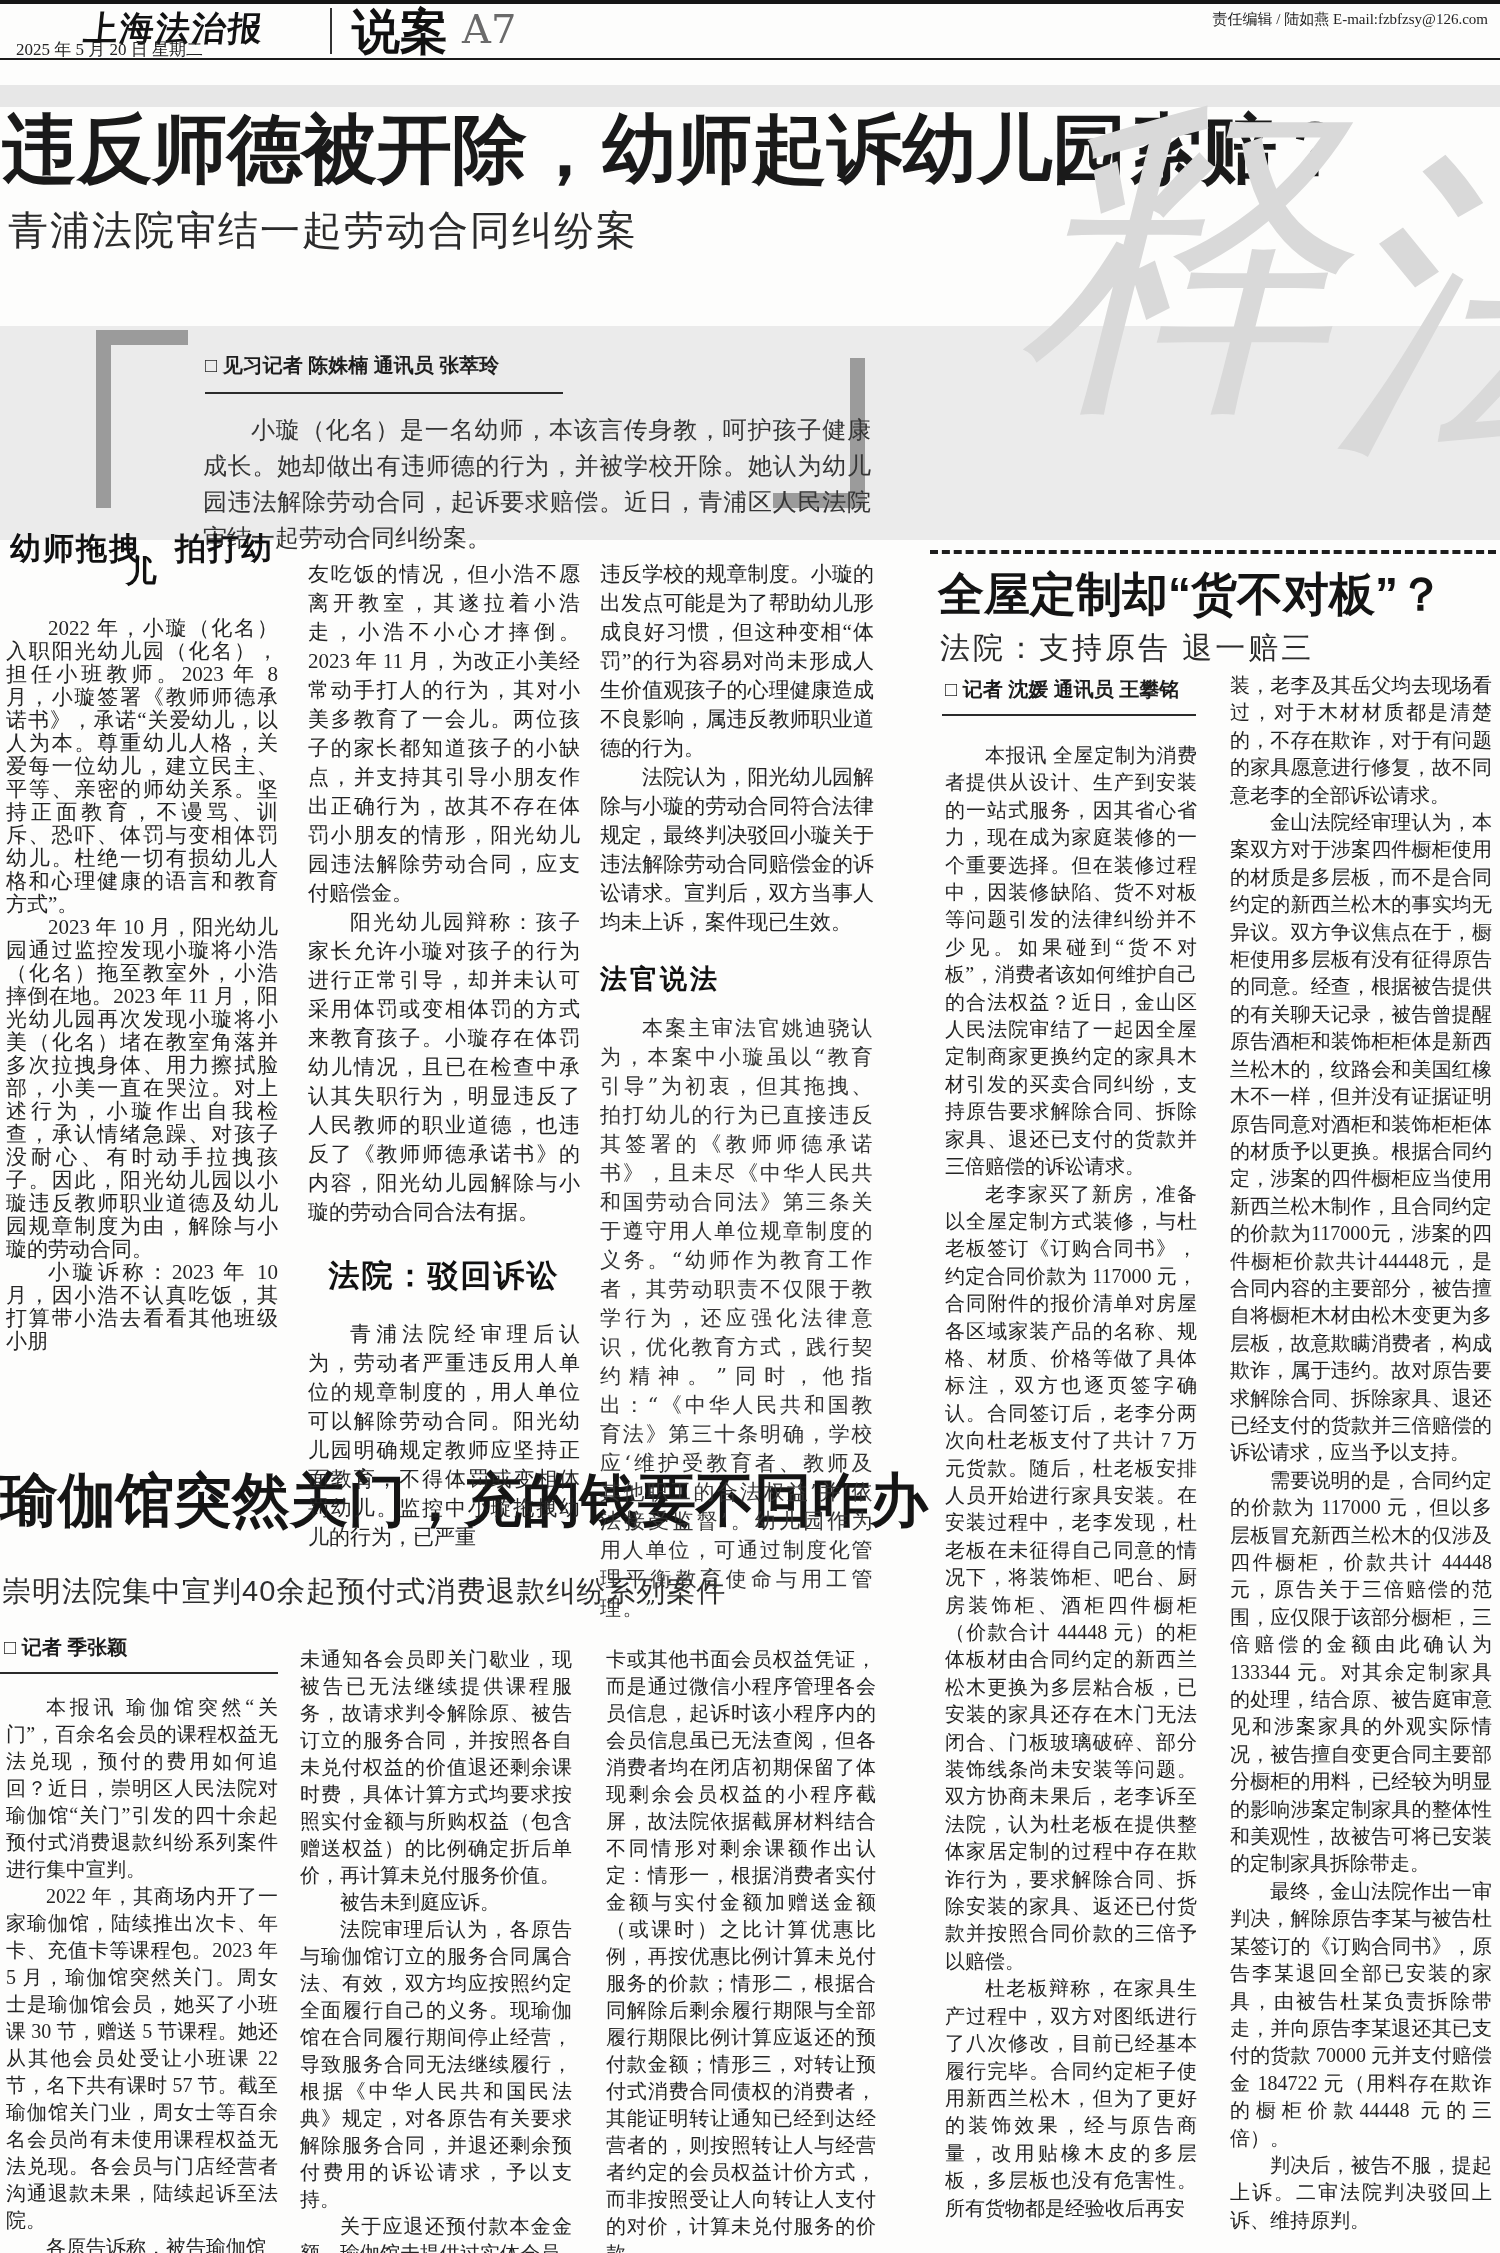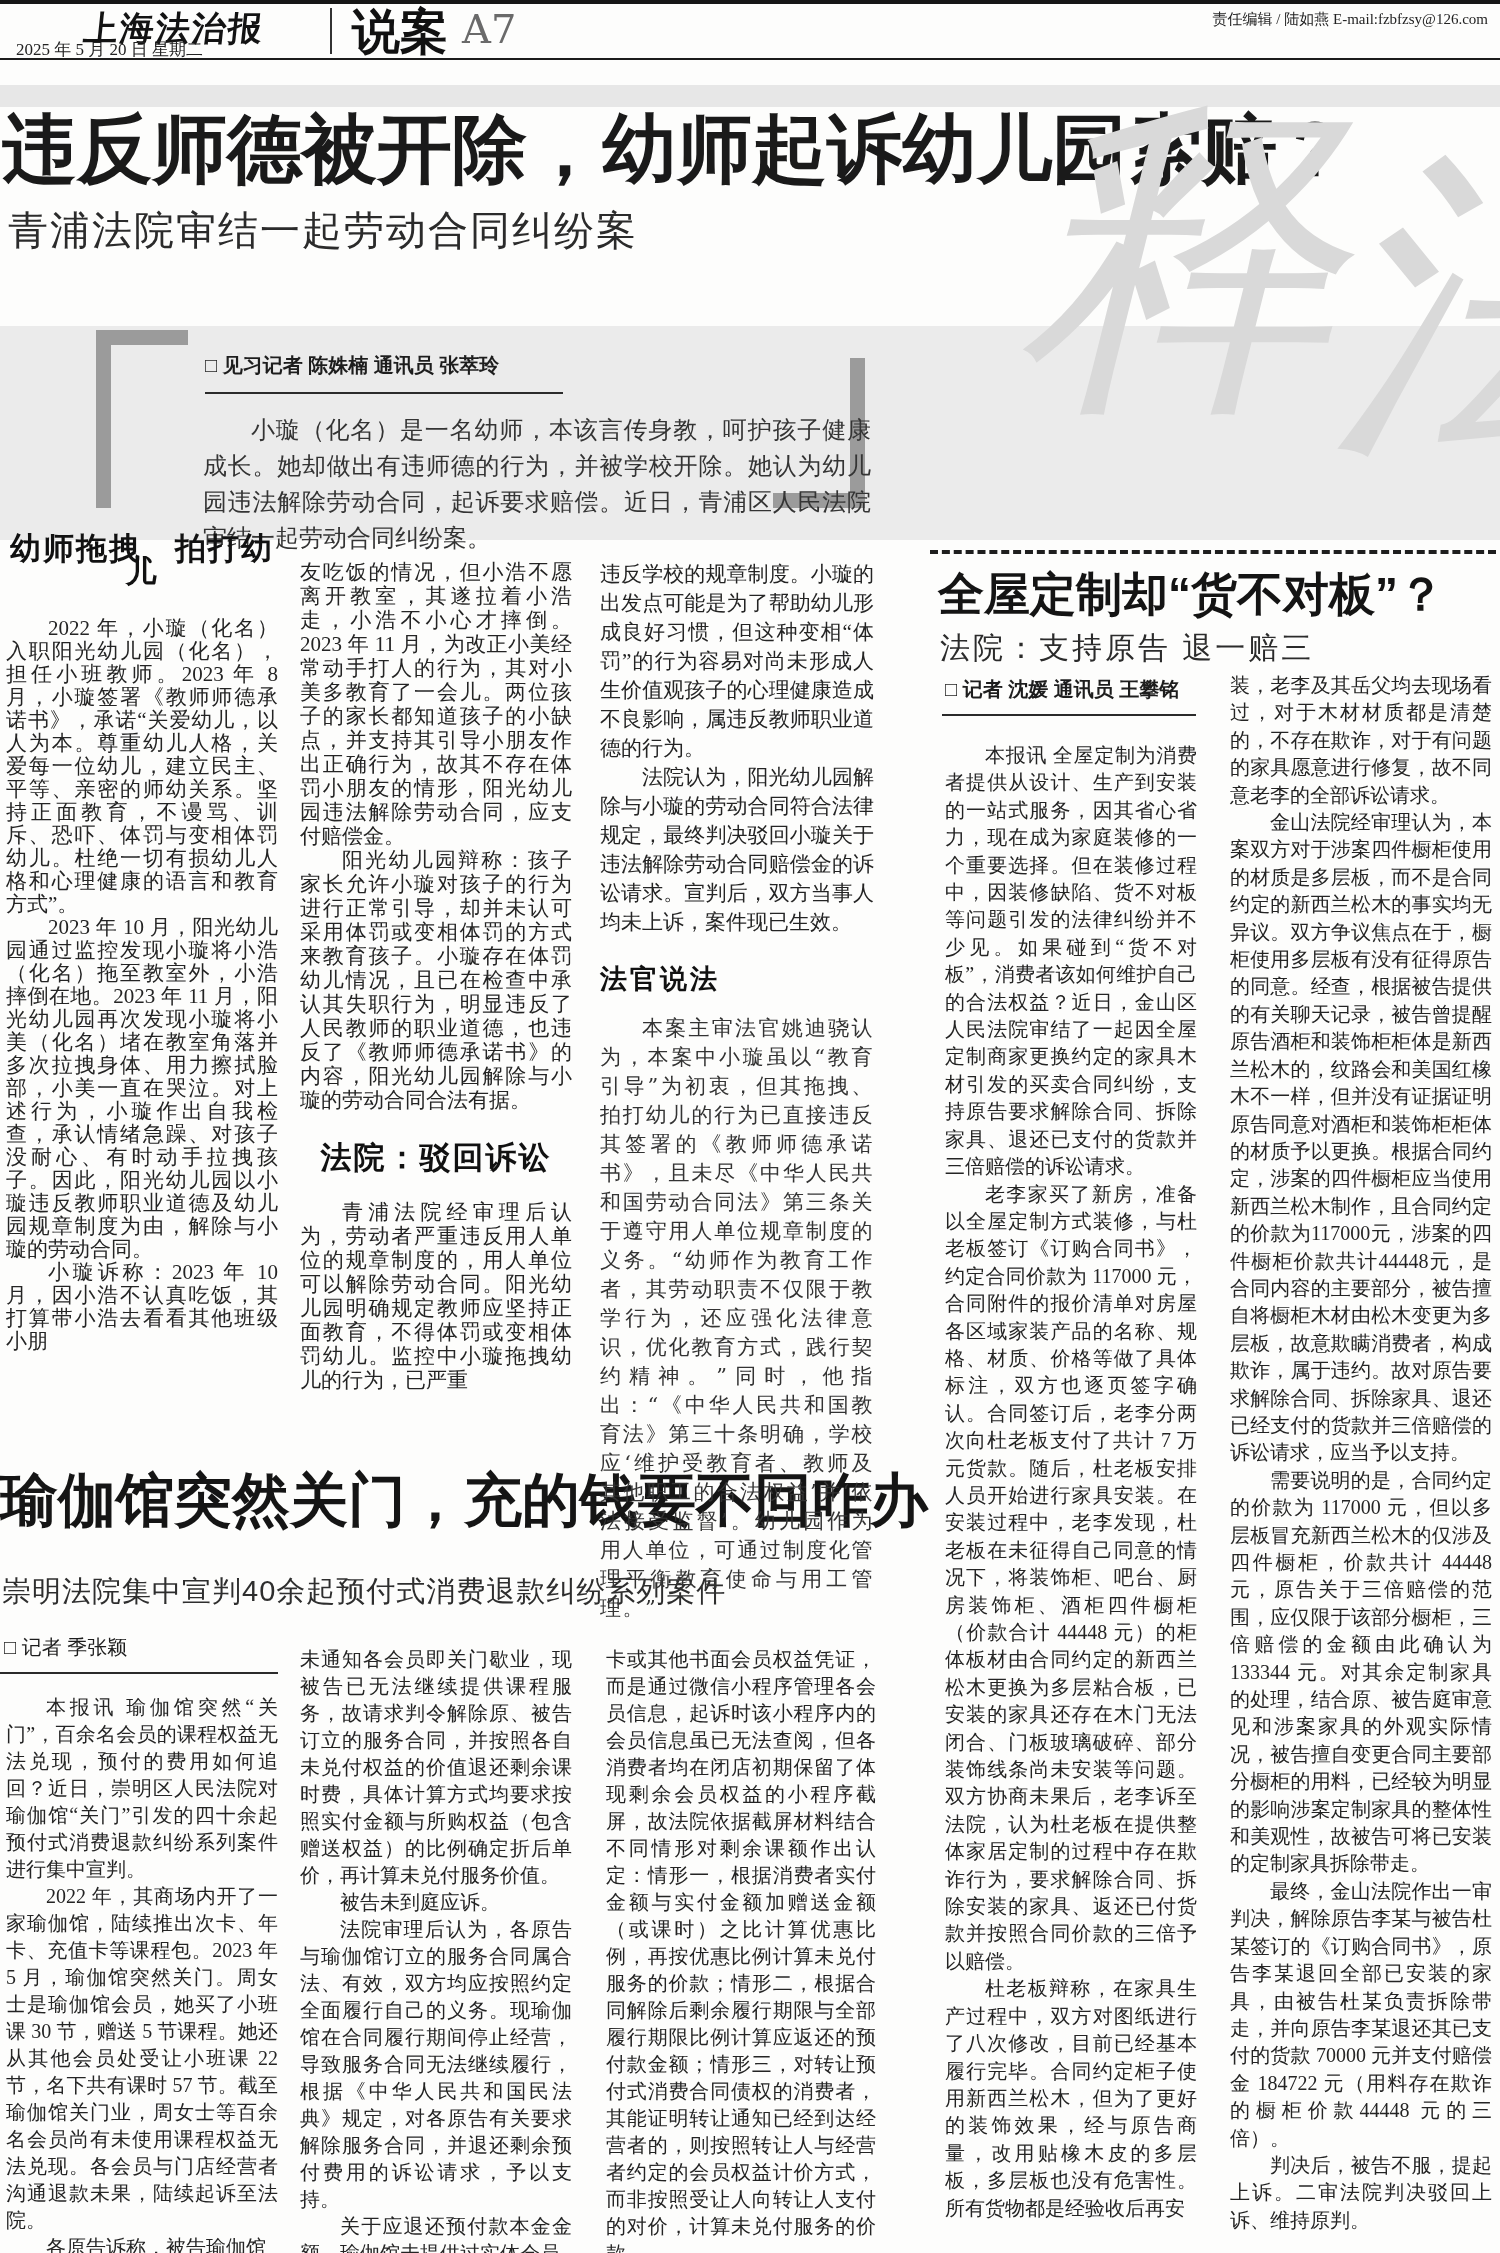--- a/index.html
+++ b/index.html
@@ -42,27 +42,27 @@
   .col p{margin:0;text-indent:2em;}
   .col p.pc{text-indent:0;}
   .col p.kai,.col p.kaipc{font-family:"DejaVu Serif",serif;letter-spacing:1.5px;color:#333;}
   .col h2{font-size:31px;font-weight:900;font-family:"Liberation Sans",sans-serif;color:#111;
       text-align:center;margin:34px 0 30px;letter-spacing:2px;}
   .col h3{font-size:27px;font-weight:900;font-family:"Liberation Sans",sans-serif;color:#111;
       text-align:left;margin:28px 0 20px;letter-spacing:3px;}
   .col h2.first{margin-top:12px;margin-bottom:34px;}
   
   #m-col1{left:6px;top:525px;width:272px;font-size:21px;line-height:23px;}
-  #m-col2{left:300px;top:560px;width:272px;font-size:21px;line-height:24px;}
+  #m-col2{left:308px;top:560px;width:272px;font-size:21px;line-height:29px;}
   #m-col3{left:600px;top:560px;width:274px;font-size:21px;line-height:29px;}
   
   #yoga-headline{left:0px;top:1462px;width:900px;font-size:58px;font-weight:900;
       font-family:"Liberation Sans",sans-serif;color:#151515;white-space:nowrap;}
   #yoga-subhead{left:2px;top:1572px;font-size:29px;color:#2e2e2e;font-family:"Liberation Sans",sans-serif;letter-spacing:1px;}
-  #yoga-byline{left:4px;top:1634px;font-size:20px;font-weight:normal;font-family:"Liberation Sans",sans-serif;color:#1d1d1d;}
+  #yoga-byline{left:4px;top:1634px;font-size:20px;font-weight:bold;font-family:"Liberation Sans",sans-serif;color:#1d1d1d;}
   #yoga-byline-rule{left:0px;top:1672px;width:278px;height:2px;background:#2b2b2b;}
   #y-col1{left:6px;top:1694px;width:272px;font-size:20px;line-height:27px;}
   #y-col2{left:300px;top:1646px;width:272px;font-size:20px;line-height:27px;}
   #y-col3{left:606px;top:1646px;width:270px;font-size:20px;line-height:27px;}
   
   #r-dashed{left:930px;top:550px;width:566px;height:0;border-top:4px dashed #1e1e1e;}
   #r-headline{left:938px;top:564px;font-size:46px;font-weight:900;font-family:"Liberation Sans",sans-serif;color:#141414;}
   #r-subhead{left:940px;top:628px;font-size:30px;color:#2b2b2b;font-family:"Liberation Sans",sans-serif;letter-spacing:3px;}
   #r-byline{left:945px;top:676px;font-size:20px;font-weight:bold;font-family:"Liberation Sans",sans-serif;color:#1d1d1d;}
   #r-byline-rule{left:942px;top:714px;width:254px;height:2px;background:#2b2b2b;}

